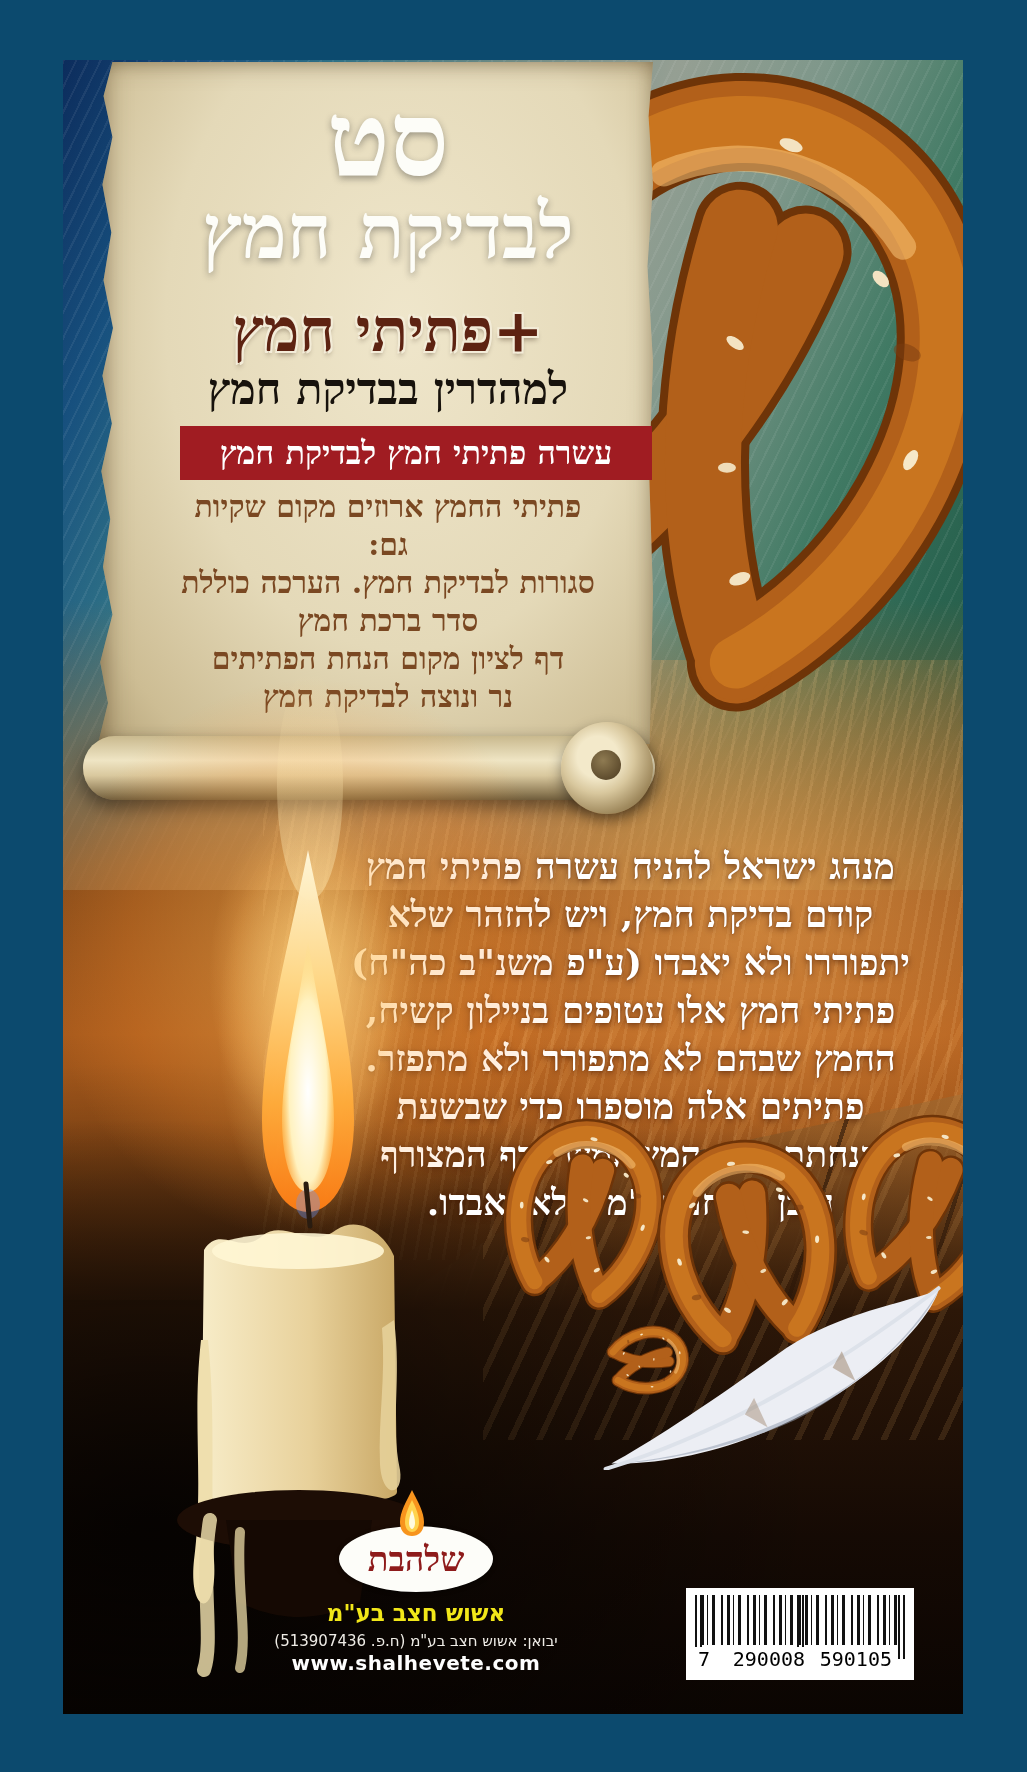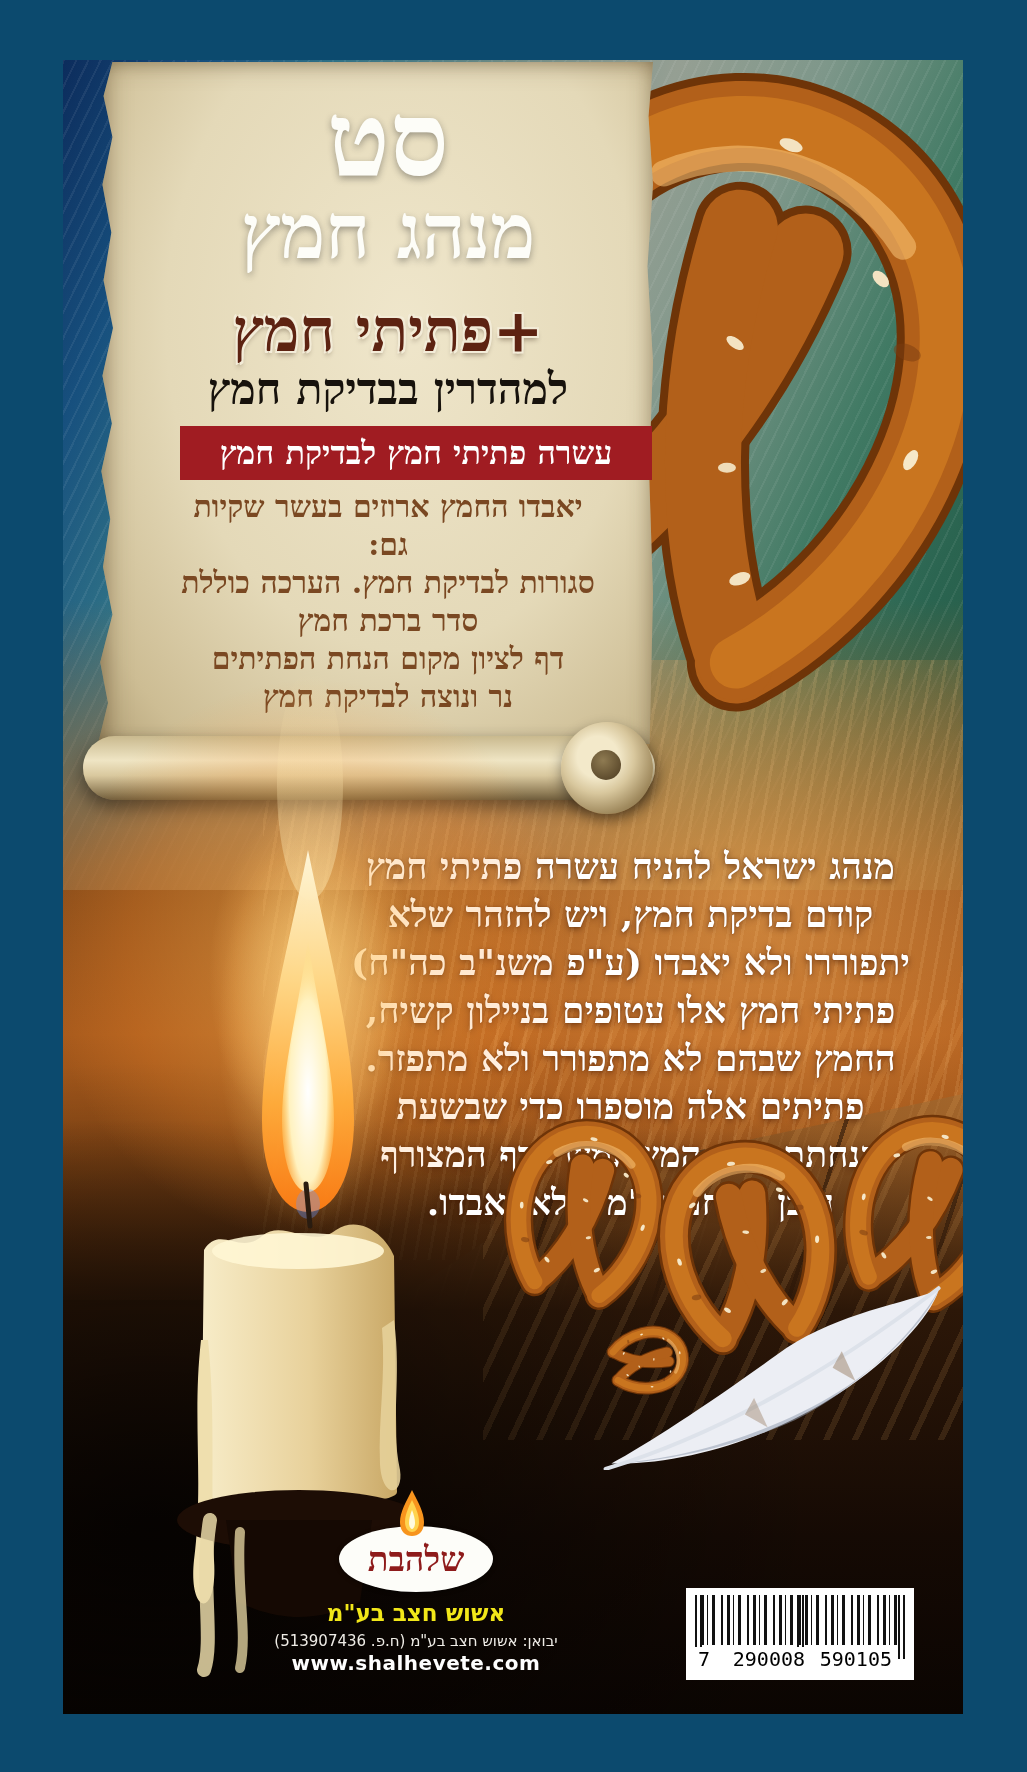--- a/index.html
+++ b/index.html
@@ -137,26 +137,26 @@
       <use href="#pz" transform="rotate(20 265 350)"></use>
     </svg>
 
     <div class="abs scroll-shadow"></div>
     <div class="abs scroll-body"></div>
     <div class="abs scroll-roll"></div>
     <div class="abs scroll-curl"></div>
 
     <div class="abs scroll-texts">
       <div class="t-set">סט</div>
-      <div class="t-main">מנהג חמץ</div>
+      <div class="t-main">לבדיקת חמץ</div>
       <div class="t-plus">+פתיתי חמץ</div>
       <div class="t-mehadrin">למהדרין בבדיקת חמץ</div>
       <div class="banner">עשרה פתיתי חמץ לבדיקת חמץ</div>
       <div class="scroll-list">
-          <div>יאבדו החמץ ארוזים בעשר שקיות</div>
+          <div>פתיתי החמץ ארוזים מקום שקיות</div>
           <div>גם:</div>
           <div>סגורות לבדיקת חמץ. הערכה כוללת</div>
           <div>סדר ברכת חמץ</div>
           <div>דף לציון מקום הנחת הפתיתים</div>
           <div>נר ונוצה לבדיקת חמץ</div>
         </div>
     </div>
 
     <div class="abs paragraph">
         <div>מנהג ישראל להניח עשרה פתיתי חמץ</div>

